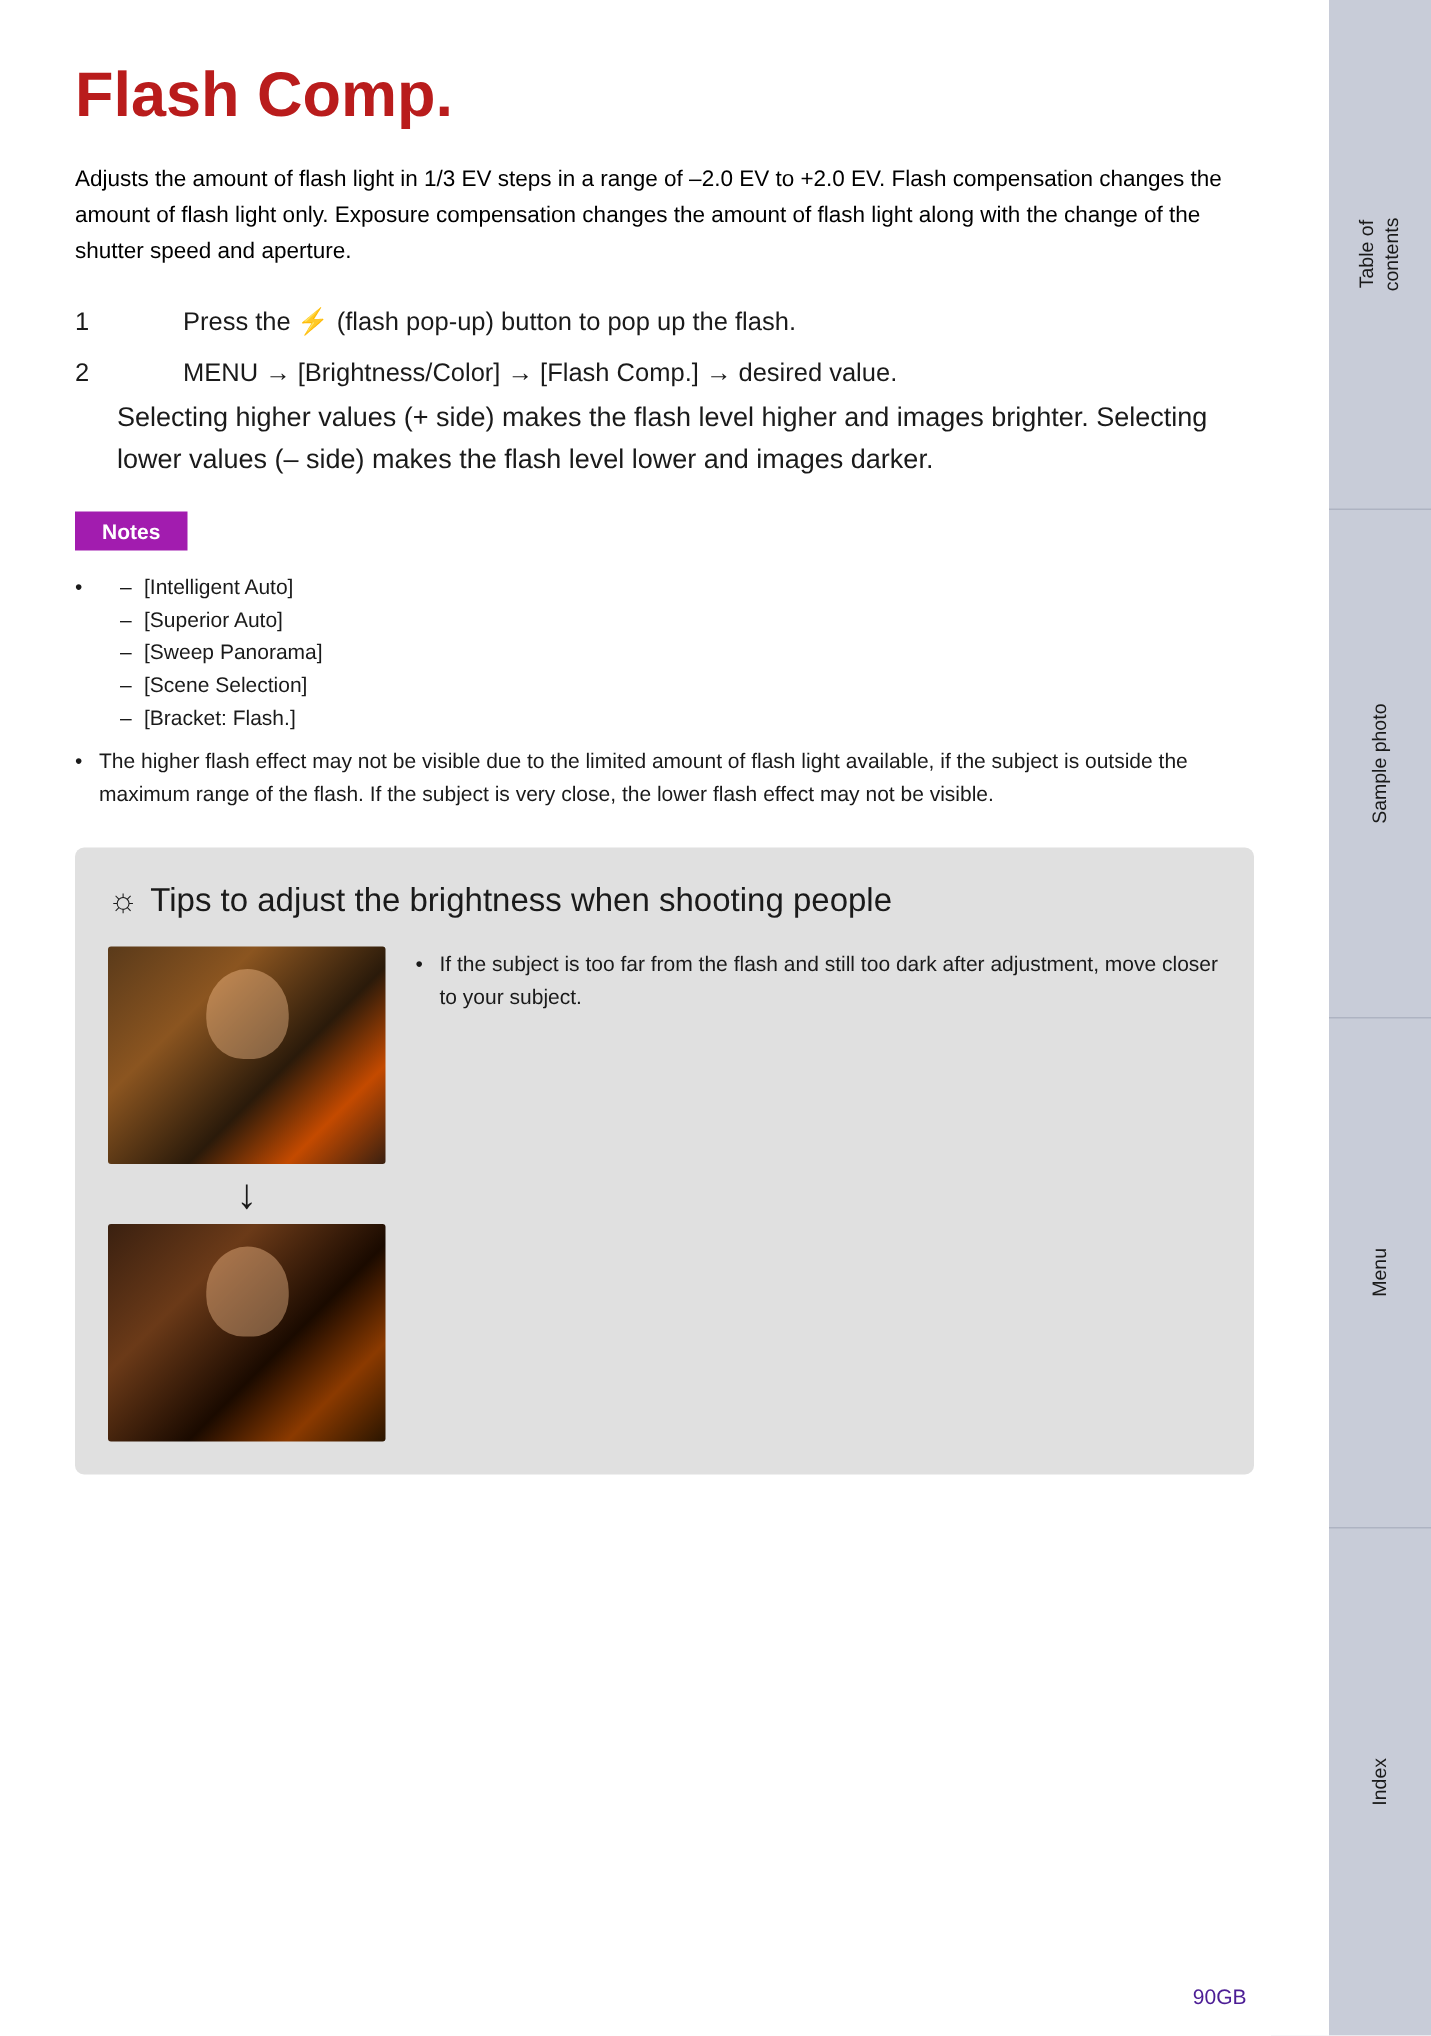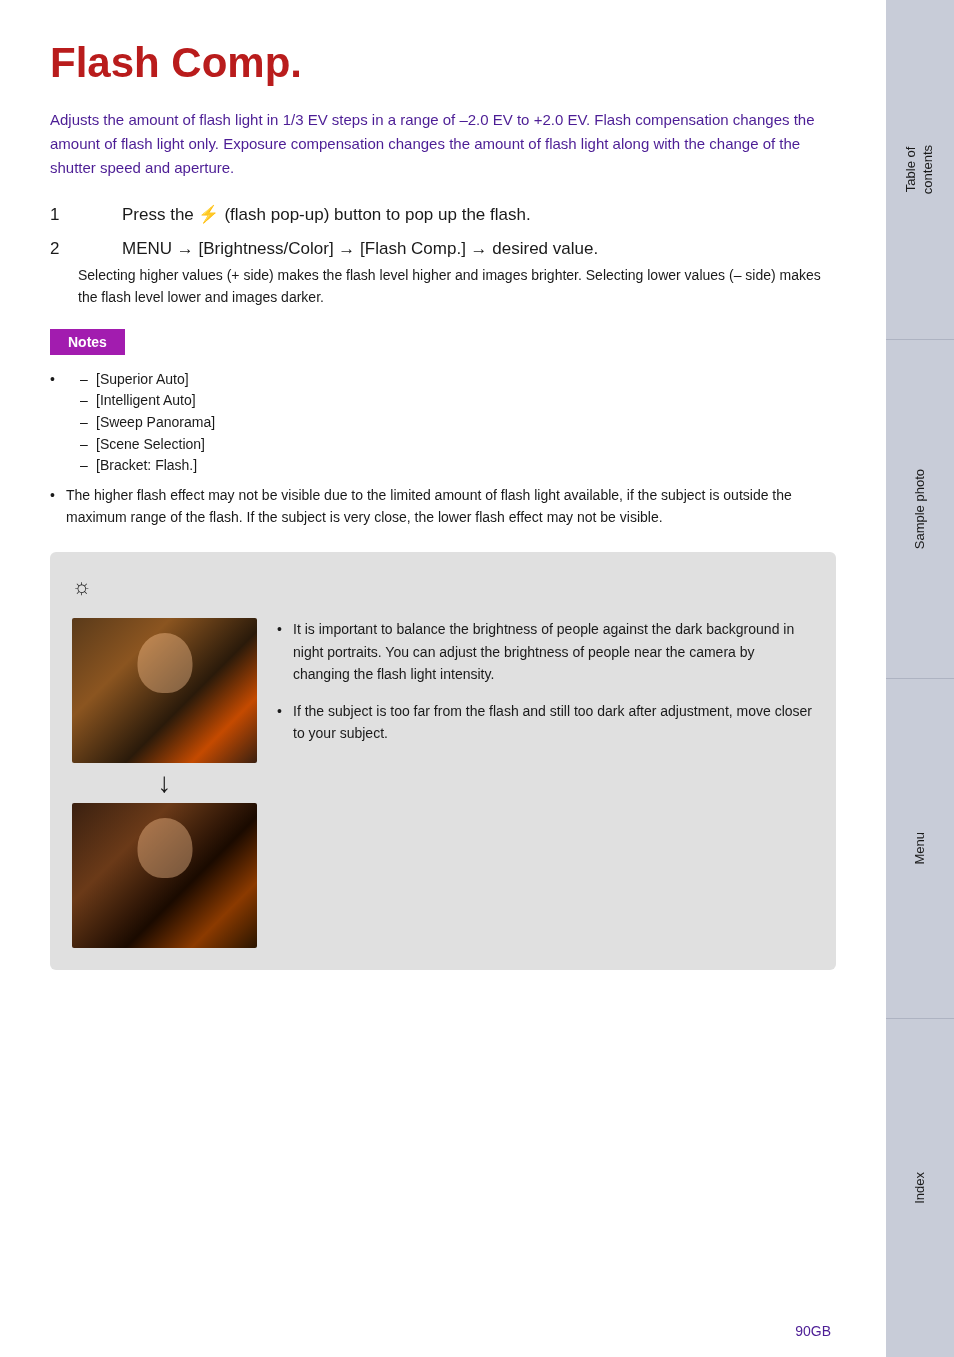--- a/index.html
+++ b/index.html
@@ -26,21 +26,21 @@
       font-weight: bold;
       color: #b91c1c;
       margin-bottom: 22px;
       line-height: 1.1;
     }
 
     .intro-text {
       font-size: 15px;
       line-height: 1.6;
       margin-bottom: 22px;
-      color: #4c1d95;
+      color: #000000;
     }
 
     .steps-list {
       list-style: none;
       margin-bottom: 0;
     }
 
     .step-item {
       display: flex;
       align-items: flex-start;
@@ -61,21 +61,21 @@
     }
 
     .step-content .step-title {
       font-size: 17px;
       font-weight: normal;
       margin-bottom: 4px;
       margin-left: 44px;
     }
 
     .step-content .step-detail {
-      font-size: 14px;
+      font-size: 18px;
       line-height: 1.55;
       color: #1a1a1a;
       margin-left: 0;
       margin-top: 4px;
     }
 
     .flash-icon {
       display: inline-block;
       color: #1a1a1a;
       font-style: normal;
@@ -293,49 +293,49 @@
         <div class="step-detail">Selecting higher values (+ side) makes the flash level higher and images brighter. Selecting lower values (– side) makes the flash level lower and images darker.</div>
       </div>
     </li>
   </ol>
 
   <div class="notes-section">
     <div class="notes-header">Notes</div>
     <ul class="notes-list">
       <li>
         <ul class="notes-sublist">
+          <li>[Intelligent Auto]</li>
           <li>[Superior Auto]</li>
-          <li>[Intelligent Auto]</li>
           <li>[Sweep Panorama]</li>
           <li>[Scene Selection]</li>
           <li>[Bracket: Flash.]</li>
         </ul>
       </li>
       <li>
         <span>The higher flash effect may not be visible due to the limited amount of flash light available, if the subject is outside the maximum range of the flash. If the subject is very close, the lower flash effect may not be visible.</span>
       </li>
     </ul>
   </div>
 
   <div class="tips-section">
     <div class="tips-title">
       <span class="tips-icon">☼</span>
+      <span>Tips to adjust the brightness when shooting people</span>
     </div>
     <div class="tips-body">
       <div class="tips-images">
         <div class="photo-placeholder top-photo">
           <div class="photo-face"></div>
         </div>
         <div class="arrow-down">↓</div>
         <div class="photo-placeholder bottom-photo">
           <div class="photo-face"></div>
         </div>
       </div>
       <ul class="tips-text-list">
-        <li>It is important to balance the brightness of people against the dark background in night portraits. You can adjust the brightness of people near the camera by changing the flash light intensity.</li>
         <li>If the subject is too far from the flash and still too dark after adjustment, move closer to your subject.</li>
       </ul>
     </div>
   </div>
 
   <div class="page-number">90GB</div>
 </div>
 
 <div class="sidebar">
   <div class="sidebar-tab">

